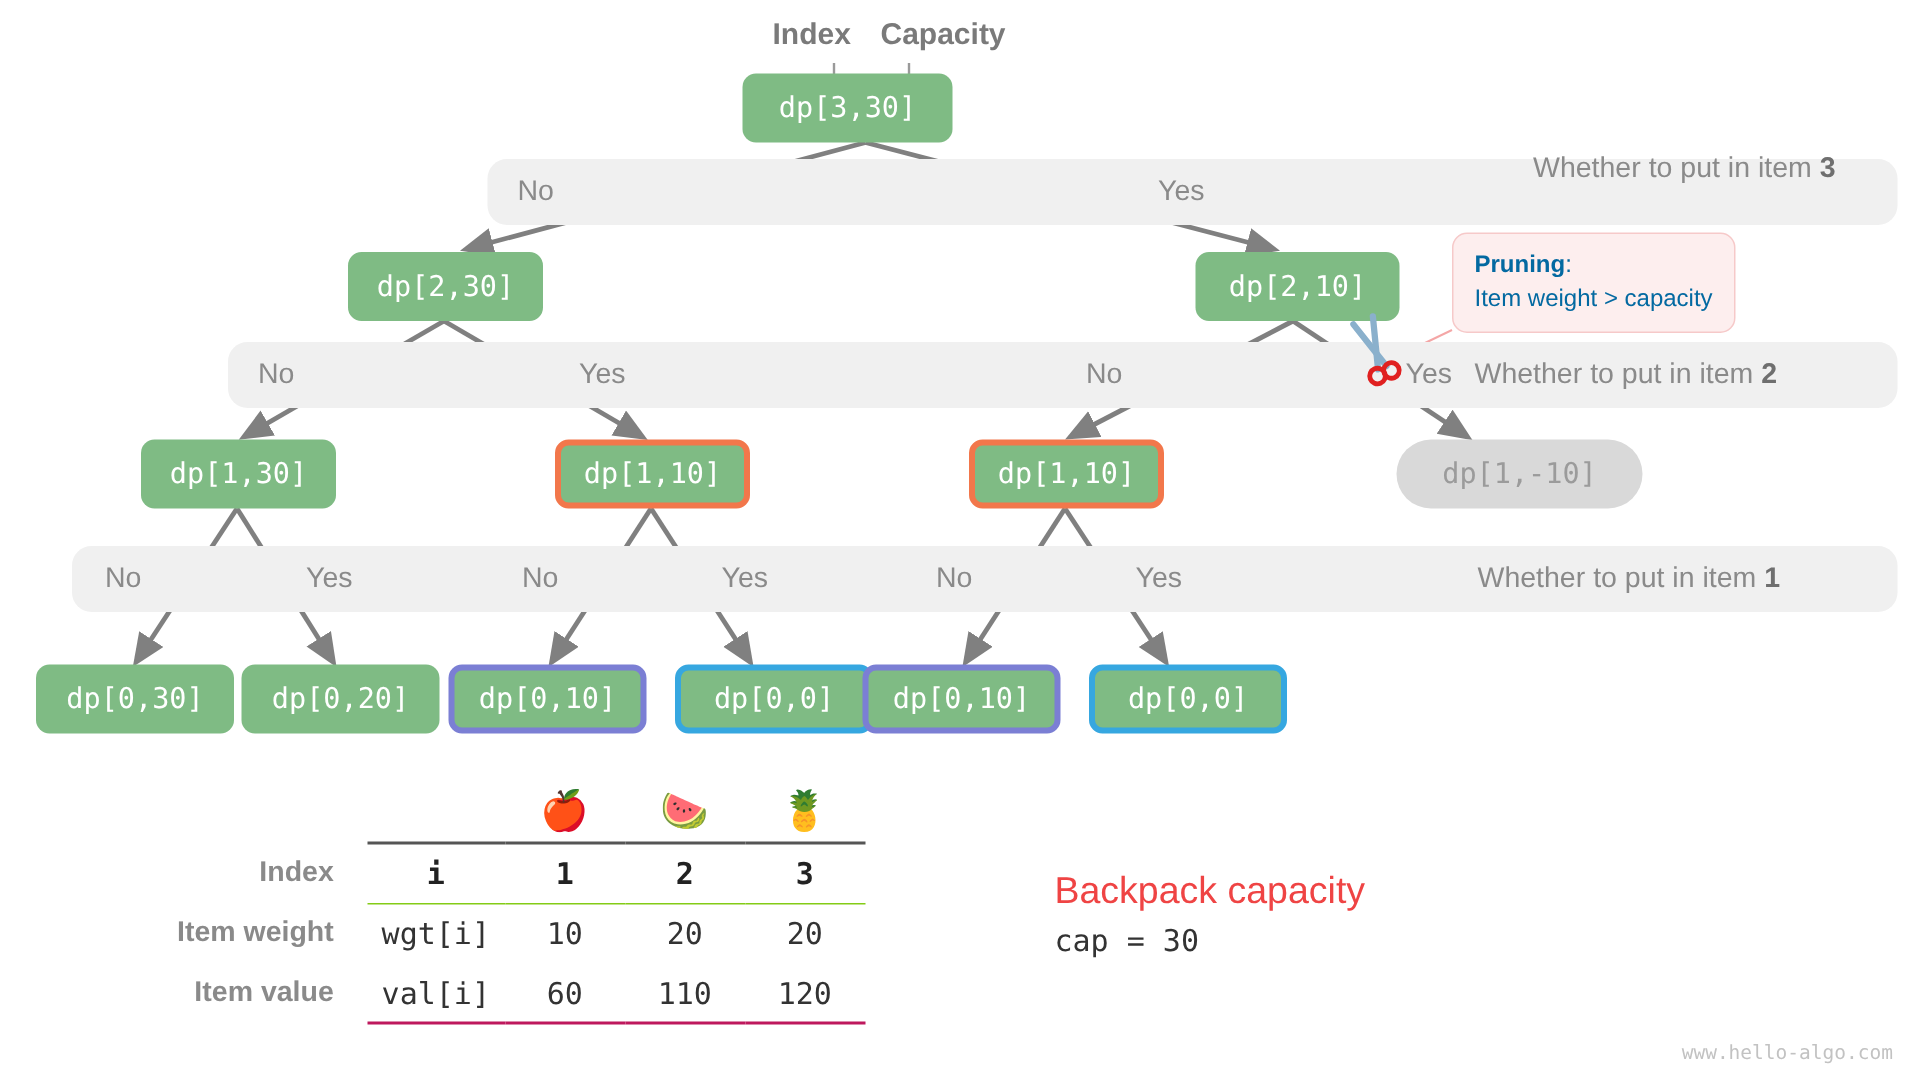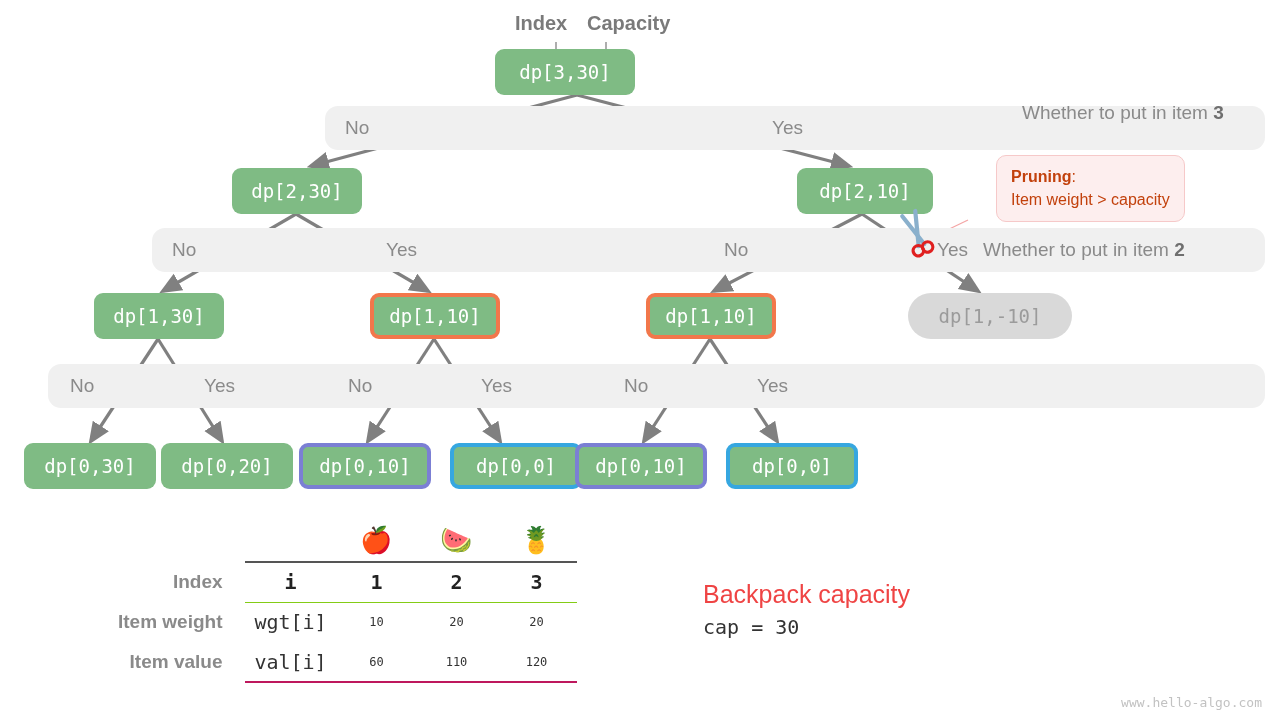--- a/index.html
+++ b/index.html
@@ -67,46 +67,45 @@
     white-space: nowrap;
   }
 
   
   .prune-box {
     position: absolute;
     background: #fdeeee;
     border: 1px solid #f6c9c9;
     border-radius: 10px;
     padding: 9px 14px 10px 14px;
-    color: #c2410c;
+    color: #0369a1;
     font-size: 16px;
     line-height: 1.45;
     white-space: nowrap;
-    margin-left: 28px;
   }
   .prune-box .ttl { font-weight: bold; }
 
   
   .scissors { position: absolute; }
 
   
   .tbl { position: absolute; }
   .tbl table { border-collapse: collapse; }
   .tbl td { padding: 0; text-align: center; vertical-align: middle; }
   .rowlab {
     text-align: right !important;
     font-size: 19px;
     font-weight: bold;
     color: #8a8a8a;
     padding-right: 22px !important;
     white-space: nowrap;
   }
   .mono { font-family: "DejaVu Sans Mono", monospace; font-size: 20px; color: #333; }
   .hcell { font-family: "DejaVu Sans Mono", monospace; font-size: 20px; font-weight: bold; color: #222; }
-  .numcell { font-family: "DejaVu Sans Mono", monospace; font-size: 12px; color: #333; }
+  .numcell { font-family: "DejaVu Sans Mono", monospace; font-size: 20px; color: #333; }
   .fruit { font-size: 26px; line-height: 1; }
   .r-emoji td { height: 44px; }
   .r-head td { height: 40px; }
   .r-data td { height: 40px; }
   .cellw { width: 80px; }
   .cellw-first { width: 92px; }
   .tline-top td { border-top: 2px solid #555; }
   .tline-thin td { border-top: 1px solid #84cc16; }
   .tline-bot td { border-bottom: 2px solid #be185d; }
   .noline { border: none !important; }
@@ -188,30 +187,33 @@
     <span>Whether to put in item </span><b>2</b>
   </div>
 
   <div class="band" style="left:48px; top:364px; width:1217px;"></div>
   <div class="branch-label" style="left:70px; top:364px;">No</div>
   <div class="branch-label" style="left:204px; top:364px;">Yes</div>
   <div class="branch-label" style="left:348px; top:364px;">No</div>
   <div class="branch-label" style="left:481px; top:364px;">Yes</div>
   <div class="branch-label" style="left:624px; top:364px;">No</div>
   <div class="branch-label" style="left:757px; top:364px;">Yes</div>
+  <div class="band-label" style="left:985px; top:364px;">
+    <span>Whether to put in item </span><b>1</b>
+  </div>
 
   <div class="node" style="left:495px; top:49px; width:140px;">dp[3,30]</div>
 
   <div class="node" style="left:232px; top:168px; width:130px;">dp[2,30]</div>
   <div class="node" style="left:797px; top:168px; width:136px;text-align:center;">dp[2,10]</div>
 
   <div class="node" style="left:94px; top:293px; width:130px;">dp[1,30]</div>
   <div class="node orange" style="left:370px; top:293px; width:130px;">dp[1,10]</div>
   <div class="node orange" style="left:646px; top:293px; width:130px;">dp[1,10]</div>
-  <div class="node muted" style="left:908px; top:293px; width:164px;border-radius:23px;">dp[1,-10]</div>
+  <div class="node muted" style="left:931px; top:293px; width:164px;border-radius:23px;">dp[1,-10]</div>
 
   <div class="node" style="left:24px; top:443px; width:132px;">dp[0,30]</div>
   <div class="node" style="left:161px; top:443px; width:132px;">dp[0,20]</div>
   <div class="node purple" style="left:299px; top:443px; width:132px;">dp[0,10]</div>
   <div class="node blue" style="left:437px; top:443px; width:132px;">dp[0,0]</div>
   <div class="node purple" style="left:575px; top:443px; width:132px;">dp[0,10]</div>
   <div class="node blue" style="left:713px; top:443px; width:132px;">dp[0,0]</div>
 
   <div class="prune-box" style="left:968px; top:155px;">
     <div>

